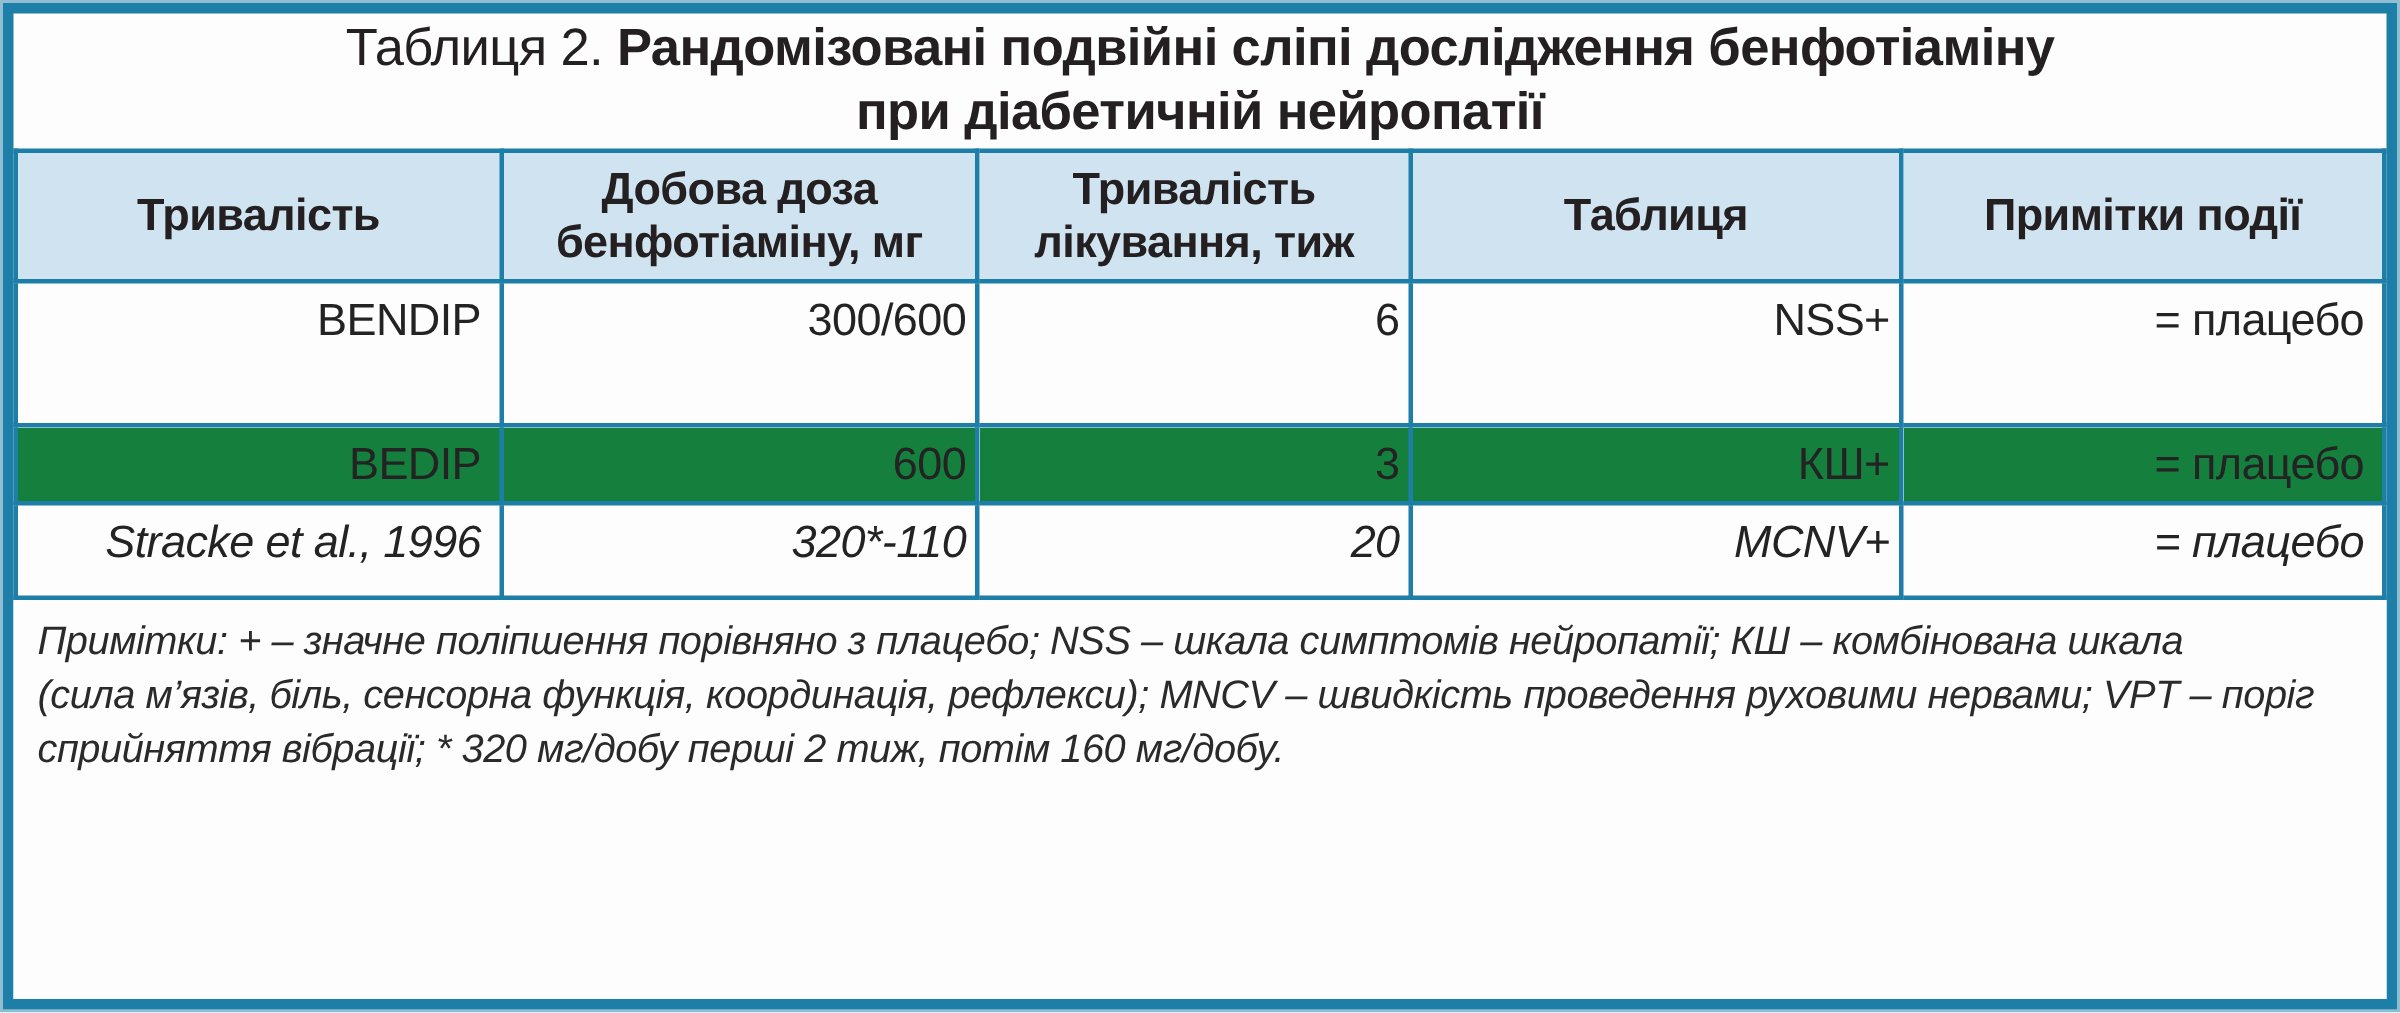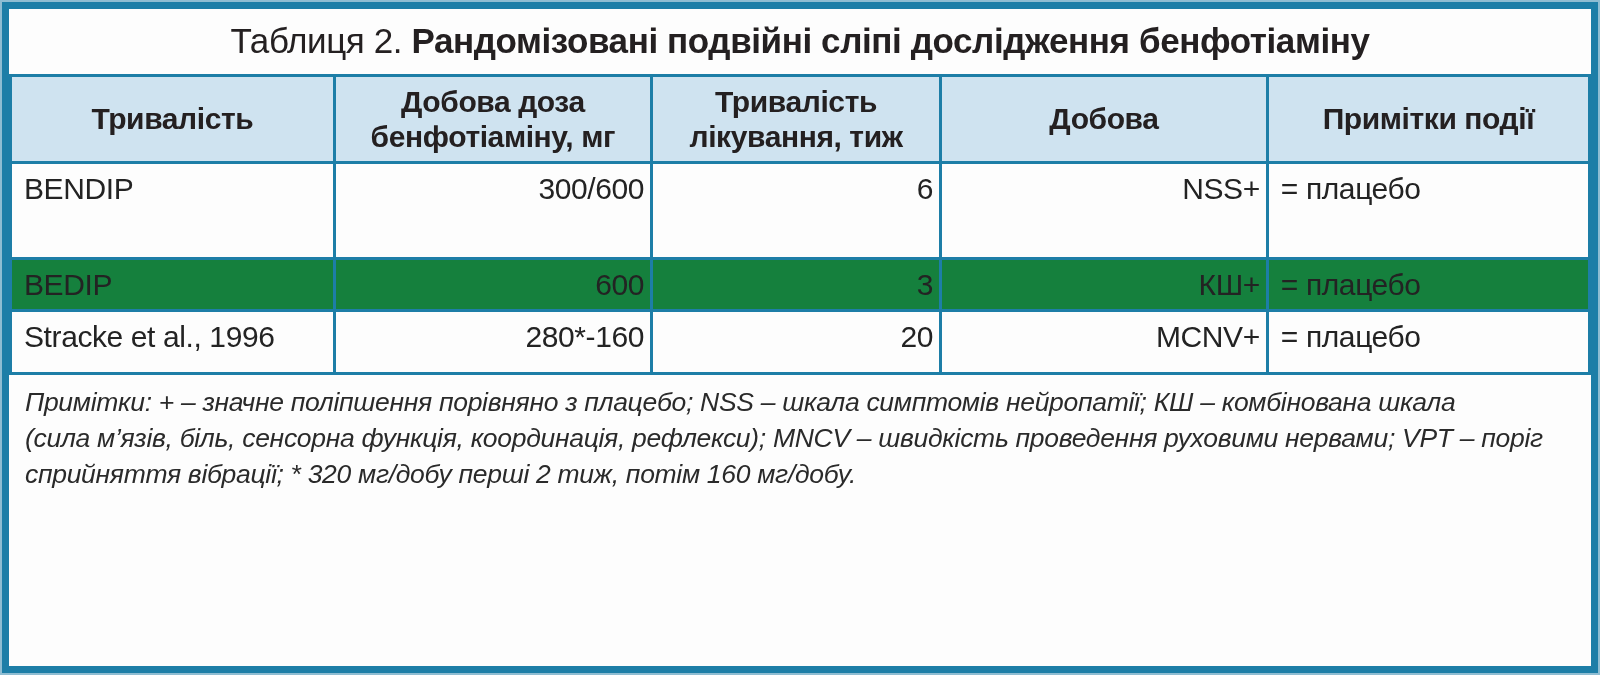--- a/index.html
+++ b/index.html
@@ -12,21 +12,21 @@
     width:1600px;height:675px;box-sizing:border-box;
     background:#8fbdd2;padding:2px;
   }
   .frame{
     width:100%;height:100%;box-sizing:border-box;
     border:7px solid #1d7ea7;background:#fdfdfd;
     display:flex;flex-direction:column;
   }
   
   .title-block{
-    height:65px;flex:0 0 auto;display:flex;flex-direction:column;
+    height:90px;flex:0 0 auto;display:flex;flex-direction:column;
     align-items:center;justify-content:center;
     font-size:35px;letter-spacing:-0.4px;line-height:1.22;
     text-align:center;color:#242021;
   }
   .title-line{white-space:nowrap;}
   .title-bold{font-weight:bold;}
   
   table{
     border-collapse:collapse;table-layout:fixed;width:100%;flex:0 0 auto;
   }
@@ -40,78 +40,79 @@
   th{
     background:#cfe3f0;font-weight:bold;text-align:center;vertical-align:middle;
     height:80px;line-height:1.18;padding:2px 6px;color:#242021;
   }
   td{
     vertical-align:top;padding:5px 12px;line-height:1.3;background:#fdfdfd;
   }
   tr.alt td{background:#15803d;}
   tr.r1 td{height:83px;}
   tr.r2 td{height:39px;}
-  tr.r3 td{height:50px;}
+  tr.r3 td{height:50px;font-style:italic;}
   tr.r4 td{height:150px;}
   td.center{text-align:right;padding:5px 6px;}
-  td.left{text-align:left;}
+  td.left{text-align:right;}
   
   .notes{
     flex:1 1 auto;padding:9px 16px 6px 16px;
     font-style:italic;font-size:26.5px;letter-spacing:-0.3px;line-height:1.36;
     white-space:pre-line;color:#2a2a2a;background:#fdfdfd;
   }
 </style>
 </head>
 <body>
 
 <div class="page">
   <div class="frame">
 
     <div class="title-block">
       <div class="title-line"><span>Таблиця 2.</span> <span class="title-bold">Рандомізовані подвійні сліпі дослідження бенфотіаміну</span></div>
+      <div class="title-line title-bold">при діабетичній нейропатії</div>
     </div>
 
     <table>
       <colgroup>
           <col class="c1">
           <col class="c2">
           <col class="c3">
           <col class="c4">
           <col class="c5">
         </colgroup>
       <thead>
         <tr>
           <th>Тривалість</th>
           <th>Добова доза
 бенфотіаміну, мг</th>
           <th>Тривалість
 лікування, тиж</th>
-          <th>Добова</th>
+          <th>Таблиця</th>
           <th>Примітки події</th>
         </tr>
       </thead>
       <tbody>
         <tr class="r1">
           <td class="left">BENDIP</td>
           <td class="center">300/600</td>
           <td class="center">6</td>
           <td class="center">NSS+</td>
           <td class="left">= плацебо</td>
         </tr>
         <tr class="r2 alt">
           <td class="left">BEDIP</td>
           <td class="center">600</td>
           <td class="center">3</td>
           <td class="center">КШ+</td>
           <td class="left">= плацебо</td>
         </tr>
         <tr class="r3">
           <td class="left">Stracke et al., 1996</td>
-          <td class="center">280*-160</td>
+          <td class="center">320*-110</td>
           <td class="center">20</td>
           <td class="center">MCNV+</td>
           <td class="left">= плацебо</td>
         </tr>
       </tbody>
     </table>
 
     <div class="notes">Примітки: + – значне поліпшення порівняно з плацебо; NSS – шкала симптомів нейропатії; КШ – комбінована шкала
 (сила м’язів, біль, сенсорна функція, координація, рефлекси); MNCV – швидкість проведення руховими нервами; VPT – поріг
 сприйняття вібрації; * 320 мг/добу перші 2 тиж, потім 160 мг/добу.</div>

